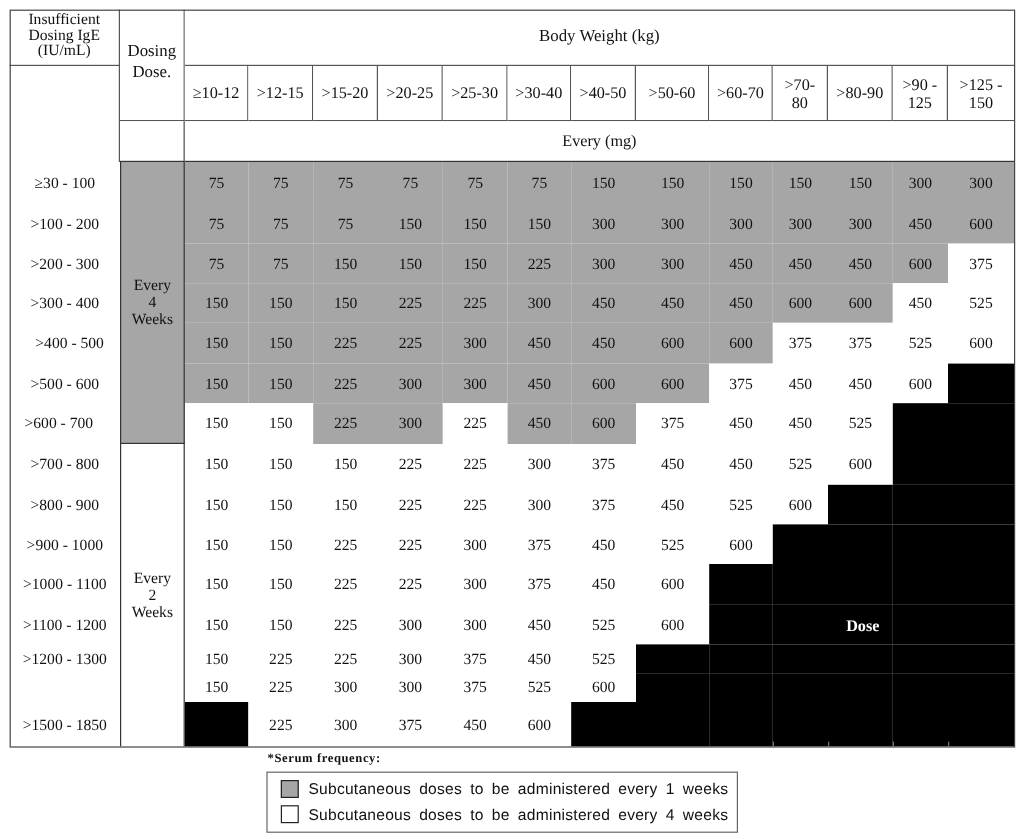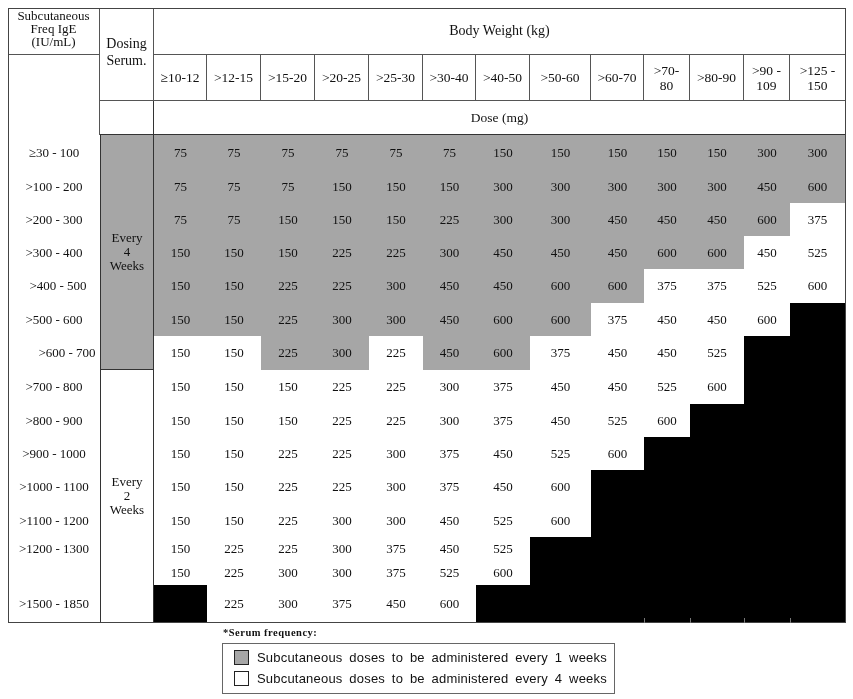--- a/index.html
+++ b/index.html
@@ -98,21 +98,21 @@
     <div class="abs cell grey" style="left: 315px; top: 303px; width: 54px; height: 33px;">300</div>
     <div class="abs cell grey" style="left: 369px; top: 303px; width: 54px; height: 33px;">300</div>
     <div class="abs cell grey" style="left: 423px; top: 303px; width: 53px; height: 33px;">450</div>
     <div class="abs cell grey" style="left: 476px; top: 303px; width: 54px; height: 33px;">600</div>
     <div class="abs cell grey" style="left: 530px; top: 303px; width: 61px; height: 33px;">600</div>
     <div class="abs cell white" style="left: 591px; top: 303px; width: 53px; height: 33px;">375</div>
     <div class="abs cell white" style="left: 644px; top: 303px; width: 46px; height: 33px;">450</div>
     <div class="abs cell white" style="left: 690px; top: 303px; width: 54px; height: 33px;">450</div>
     <div class="abs cell white" style="left: 744px; top: 303px; width: 46px; height: 33px;">600</div>
     <div class="abs cell black" style="left: 790px; top: 303px; width: 55px; height: 33px;"></div>
-    <div class="abs cell white" style="left: 21px; top: 336px; width: 92px; height: 34px;">&gt;600 - 700</div>
+    <div class="abs cell white" style="left: 3px; top: 336px; width: 92px; height: 34px;">&gt;600 - 700</div>
     <div class="abs cell white" style="left: 154px; top: 336px; width: 53px; height: 34px;">150</div>
     <div class="abs cell white" style="left: 207px; top: 336px; width: 54px; height: 34px;">150</div>
     <div class="abs cell grey" style="left: 261px; top: 336px; width: 54px; height: 34px;">225</div>
     <div class="abs cell grey" style="left: 315px; top: 336px; width: 54px; height: 34px;">300</div>
     <div class="abs cell white" style="left: 369px; top: 336px; width: 54px; height: 34px;">225</div>
     <div class="abs cell grey" style="left: 423px; top: 336px; width: 53px; height: 34px;">450</div>
     <div class="abs cell grey" style="left: 476px; top: 336px; width: 54px; height: 34px;">600</div>
     <div class="abs cell white" style="left: 530px; top: 336px; width: 61px; height: 34px;">375</div>
     <div class="abs cell white" style="left: 591px; top: 336px; width: 53px; height: 34px;">450</div>
     <div class="abs cell white" style="left: 644px; top: 336px; width: 46px; height: 34px;">450</div>
@@ -240,34 +240,35 @@
     </div>
     <div class="abs cell white" style="left: 100px; top: 370px; width: 54px; height: 252px; border-right: 1px solid rgb(51, 51, 51); border-left: 1px solid rgb(51, 51, 51);">
       <div>
         <div>Every</div>
         <div>2</div>
         <div>Weeks</div>
       </div>
     </div>
     <div class="abs cell insuff" style="left: 596px; top: 504px; width: 246px; height: 36px;">
       <div>
+        <div>Dose</div>
       </div>
     </div>
     <div class="abs cell white" style="left: 8px; top: 8px; width: 92px; height: 47px; border-bottom: 1px solid rgb(85, 85, 85); border-right: 1px solid rgb(85, 85, 85); align-items: flex-start; padding-top: 1px; line-height: 13px;">
       <div>
-        <div>Subcutaneous</div>
-        <div>Freq IgE</div>
+        <div>Insufficient</div>
+        <div>Dosing IgE</div>
         <div>(IU/mL)</div>
       </div>
     </div>
     <div class="abs white" style="left: 8px; top: 55px; width: 92px; height: 80px; border-right: 1px solid rgb(85, 85, 85);"></div>
     <div class="abs cell white" style="left: 100px; top: 8px; width: 54px; height: 93px; border-right: 1px solid rgb(85, 85, 85); border-bottom: 1px solid rgb(85, 85, 85); align-items: flex-start; padding-top: 27px; line-height: 17px; font-size: 14px;">
       <div>
         <div>Dosing</div>
-        <div>Serum.</div>
+        <div>Dose.</div>
       </div>
     </div>
     <div class="abs white" style="left: 100px; top: 101px; width: 54px; height: 34px; border-right: 1px solid rgb(51, 51, 51); border-bottom: 1px solid rgb(51, 51, 51);"></div>
     <div class="abs cell white" style="left: 154px; top: 8px; width: 691px; height: 47px; border-bottom: 1px solid rgb(85, 85, 85); font-size: 14px;">Body Weight (kg)</div>
     <div class="abs cell white" style="left: 154px; top: 55px; width: 53px; height: 46px; border-right: 1px solid rgb(85, 85, 85); border-bottom: 1px solid rgb(85, 85, 85); font-size: 13.5px; line-height: 15px;">
       <div>
         <div>≥10-12</div>
       </div>
     </div>
     <div class="abs cell white" style="left: 207px; top: 55px; width: 54px; height: 46px; border-right: 1px solid rgb(85, 85, 85); border-bottom: 1px solid rgb(85, 85, 85); font-size: 13.5px; line-height: 15px;">
@@ -317,30 +318,30 @@
       </div>
     </div>
     <div class="abs cell white" style="left: 690px; top: 55px; width: 54px; height: 46px; border-right: 1px solid rgb(85, 85, 85); border-bottom: 1px solid rgb(85, 85, 85); font-size: 13.5px; line-height: 15px;">
       <div>
         <div>&gt;80-90</div>
       </div>
     </div>
     <div class="abs cell white" style="left: 744px; top: 55px; width: 46px; height: 46px; border-right: 1px solid rgb(85, 85, 85); border-bottom: 1px solid rgb(85, 85, 85); font-size: 13.5px; line-height: 15px;">
       <div>
         <div>&gt;90 -</div>
-        <div>109</div>
+        <div>125</div>
       </div>
     </div>
     <div class="abs cell white" style="left: 790px; top: 55px; width: 55px; height: 46px; border-right: none; border-bottom: 1px solid rgb(85, 85, 85); font-size: 13.5px; line-height: 15px;">
       <div>
         <div>&gt;125 -</div>
         <div>150</div>
       </div>
     </div>
-    <div class="abs cell white" style="left: 154px; top: 101px; width: 691px; height: 34px; border-bottom: 1px solid rgb(51, 51, 51); font-size: 13.5px;">Dose (mg)</div>
+    <div class="abs cell white" style="left: 154px; top: 101px; width: 691px; height: 34px; border-bottom: 1px solid rgb(51, 51, 51); font-size: 13.5px;">Every (mg)</div>
     <div class="abs frame" style="left: 8px; top: 8px; width: 838px; height: 615px; border-color: rgb(68, 68, 68); pointer-events: none;"></div>
     <div class="abs " style="left: 644px; top: 618px; width: 1px; height: 5px; background: rgb(119, 119, 119);"></div>
     <div class="abs " style="left: 690px; top: 618px; width: 1px; height: 5px; background: rgb(119, 119, 119);"></div>
     <div class="abs " style="left: 744px; top: 618px; width: 1px; height: 5px; background: rgb(119, 119, 119);"></div>
     <div class="abs " style="left: 790px; top: 618px; width: 1px; height: 5px; background: rgb(119, 119, 119);"></div>
     <div class="abs " style="left: 223px; top: 627px; width: 200px; height: 14px; font-size: 10.5px; font-weight: bold; letter-spacing: 0.5px;">*Serum frequency:</div>
     <div class="abs legend-box" style="left: 222px; top: 643px; width: 393px; height: 51px;"></div>
     <div class="abs swatch" style="left: 234px; top: 650px; width: 15px; height: 15px; background: rgb(166, 166, 166);"></div>
     <div class="abs legend-text" style="left: 257px; top: 648px; width: 360px; height: 19px; display: flex; align-items: center;">Subcutaneous doses to be administered every 1 weeks</div>
     <div class="abs swatch" style="left: 234px; top: 671px; width: 15px; height: 15px; background: rgb(255, 255, 255);"></div>

